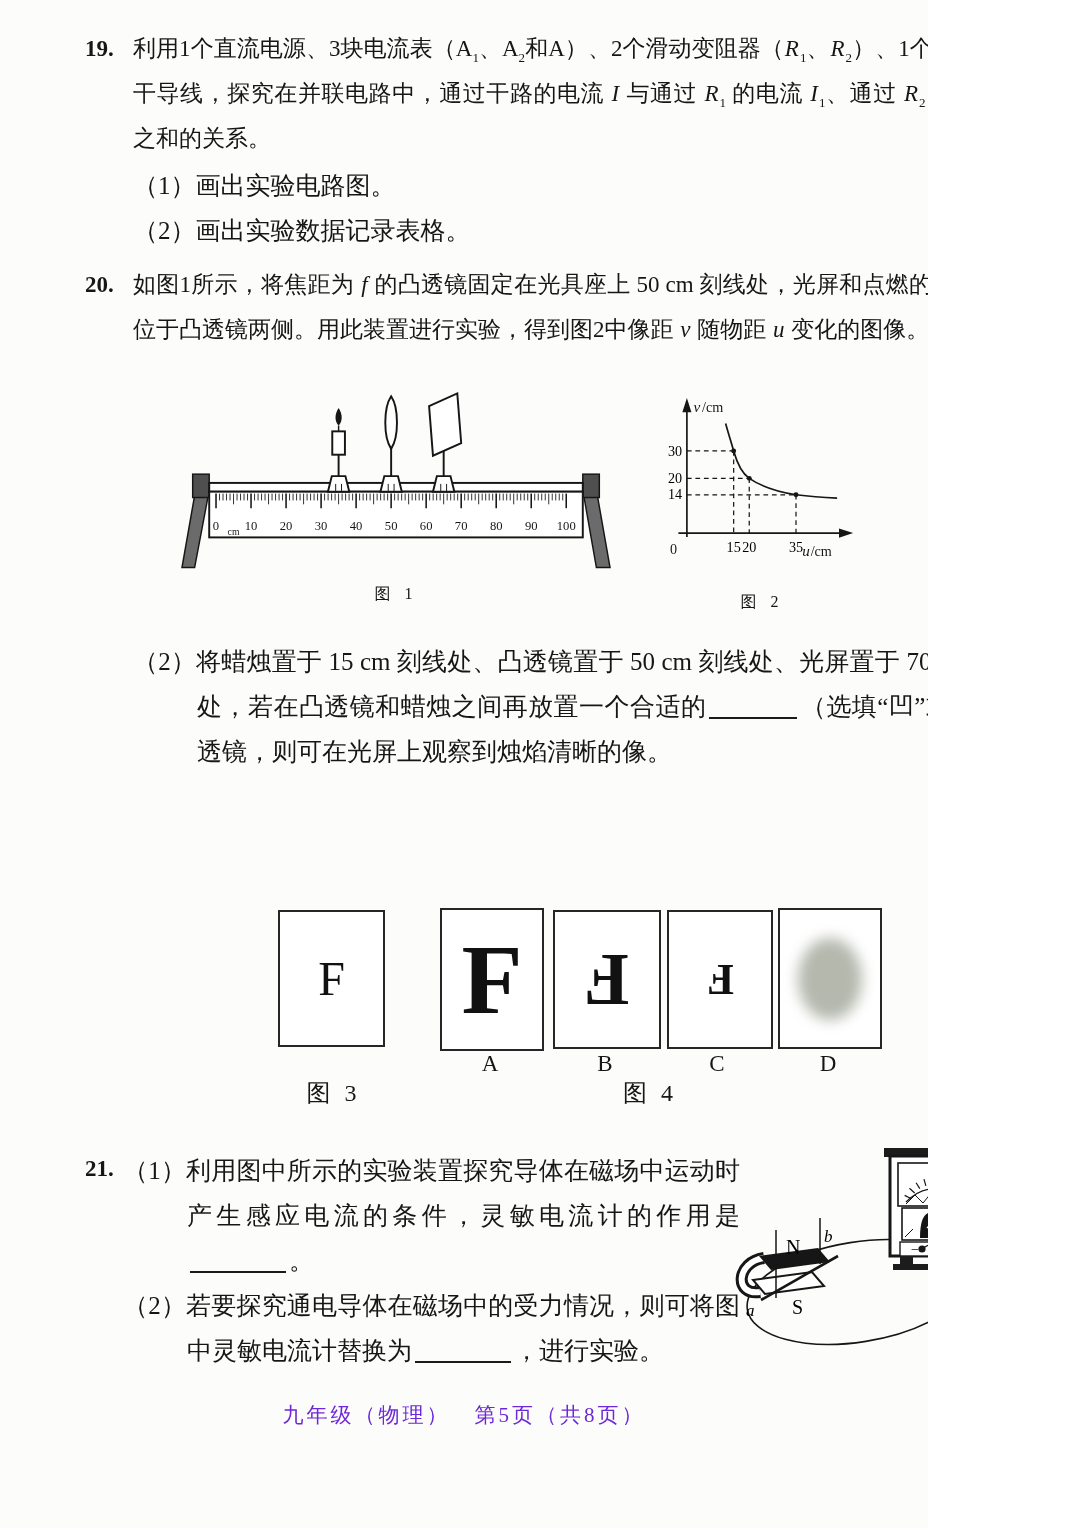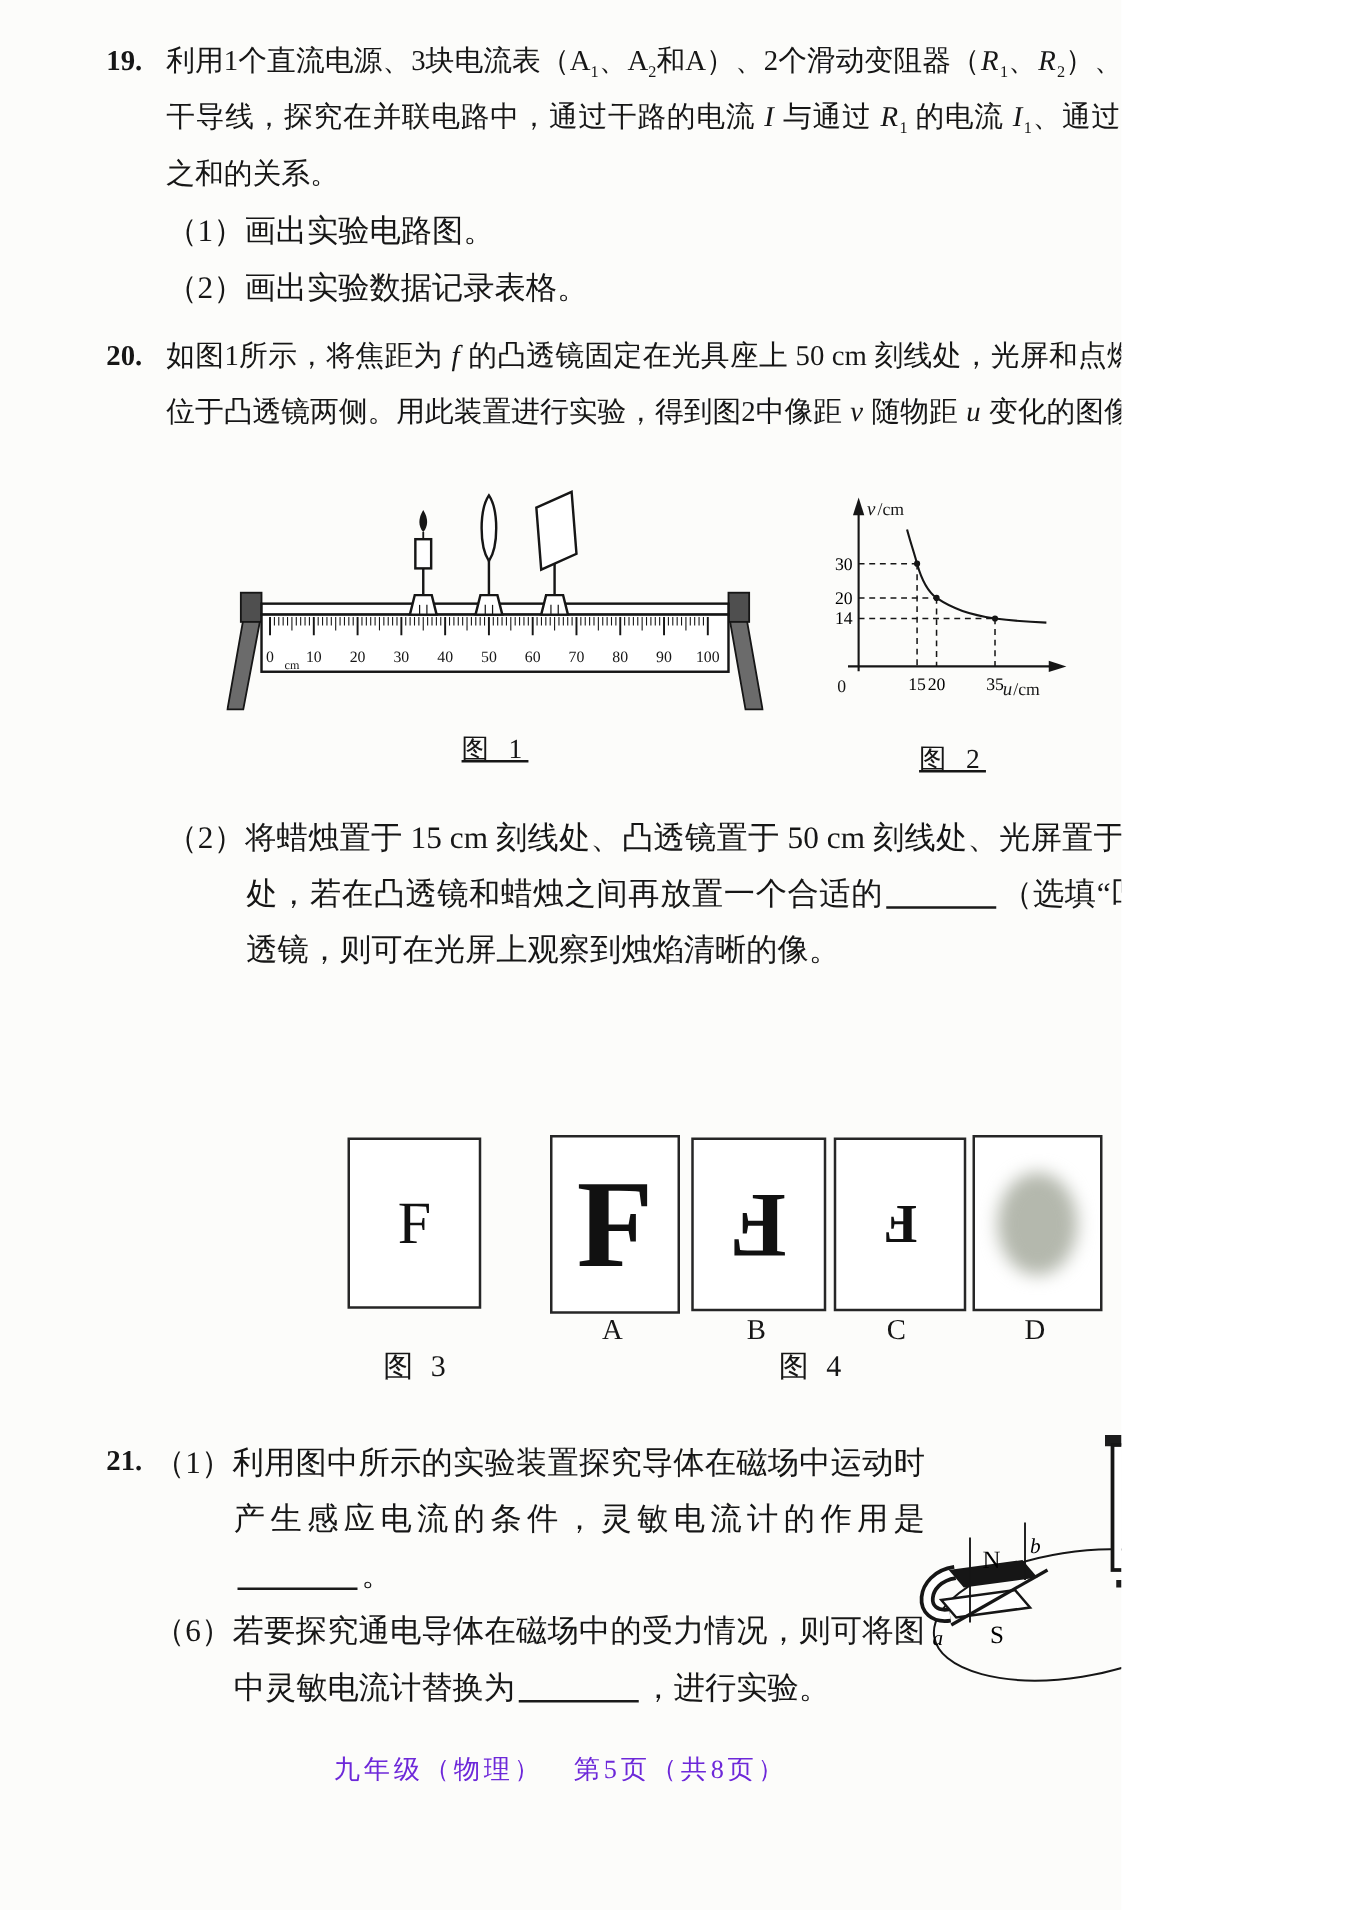--- a/index.html
+++ b/index.html
@@ -1,33 +1,33 @@
 <!DOCTYPE html>
 <html><head>
 <meta charset="utf-8">
 <style>
   html,body{margin:0;padding:0;background:#ffffff;}
   .page{position:relative;width:897px;height:1528px;background:#fcfcfa;overflow:hidden;
-        font-family:"Liberation Serif","DejaVu Serif",serif;color:#161616;}
+        font-family:"Liberation Serif","DejaVu Serif",serif;color:#161616;padding-left:31px;}
   .q{position:absolute;}
   .qrow{display:flex;align-items:flex-start;}
   .qnum{flex:none;font-size:23px;line-height:45px;font-weight:600;}
   .qnum19,.qnum20{width:48px;}
   .qnum21{width:38px;}
   .qbody{margin:0;font-size:23px;line-height:45px;text-align:justify;}
   .items{margin:2px 0 0 48px;}
   .items21{margin-left:0;flex:1;}
   .itemtext{margin:0;font-size:25px;line-height:45px;text-align:justify;
             padding-left:64px;text-indent:-64px;}
   .blank{display:inline-block;height:2px;background:#1a1a1a;vertical-align:-4px;margin:0 3px;}
   sub{font-size:13px;line-height:0;}
   i{padding:0 1px;}
   .figrow{display:flex;align-items:flex-start;gap:40px;margin:32px 0 0 96px;}
   .figblock{display:flex;flex-direction:column;align-items:center;}
-  .figcaption{font-size:22px;margin-top:8px;letter-spacing:5px;text-decoration:underline;}
+  .figcaption{font-size:16px;margin-top:8px;letter-spacing:5px;}
   svg{display:block;}
   svg text{font-family:"Liberation Serif","DejaVu Serif",serif;}
   
   #cards{position:absolute;left:0;top:893px;width:1080px;height:230px;}
   .card{position:absolute;background:#fff;border:2px solid #262626;
         display:flex;align-items:center;justify-content:center;}
   .card-f3{left:278px;top:17px;width:103px;height:133px;}
   .card-a {left:440px;top:15px;width:100px;height:139px;}
   .card-b {left:553px;top:17px;width:104px;height:135px;}
   .card-c {left:667px;top:17px;width:102px;height:135px;}
@@ -289,21 +289,21 @@
     <span class="optlabel ol-d">D</span>
     <span class="cardcap cap3">图 3</span>
     <span class="cardcap cap4">图 4</span>
   </div>
 
   <section class="q" id="q21" style="left:85px;top:1146px;width:655px;">
     <div class="qrow">
       <span class="qnum qnum21">21.</span>
       <div class="items items21">
         <p class="itemtext"><span>（1）利用图中所示的实验装置探究导体在磁场中运动时产生感应电流的条件，灵敏电流计的作用是</span><span class="blank" style="width: 96px;"></span><span>。</span></p>
-        <p class="itemtext"><span>（6）若要探究通电导体在磁场中的受力情况，则可将图中灵敏电流计替换为</span><span class="blank" style="width: 96px;"></span><span>，进行实验。</span></p>
+        <p class="itemtext"><span>（2）若要探究通电导体在磁场中的受力情况，则可将图中灵敏电流计替换为</span><span class="blank" style="width: 96px;"></span><span>，进行实验。</span></p>
       </div>
     </div>
   </section>
 
   <svg style="position:absolute;left:718px;top:1130px;" width="345" height="250" viewBox="0 0 345 250">
 
     <ellipse cx="140" cy="162" rx="112" ry="50" transform="rotate(-9 140 162)" fill="none" stroke="#161616" stroke-width="1.6"></ellipse>
 
     <g>
       <rect x="166" y="18" width="95" height="9" fill="#1c1c1c"></rect>

